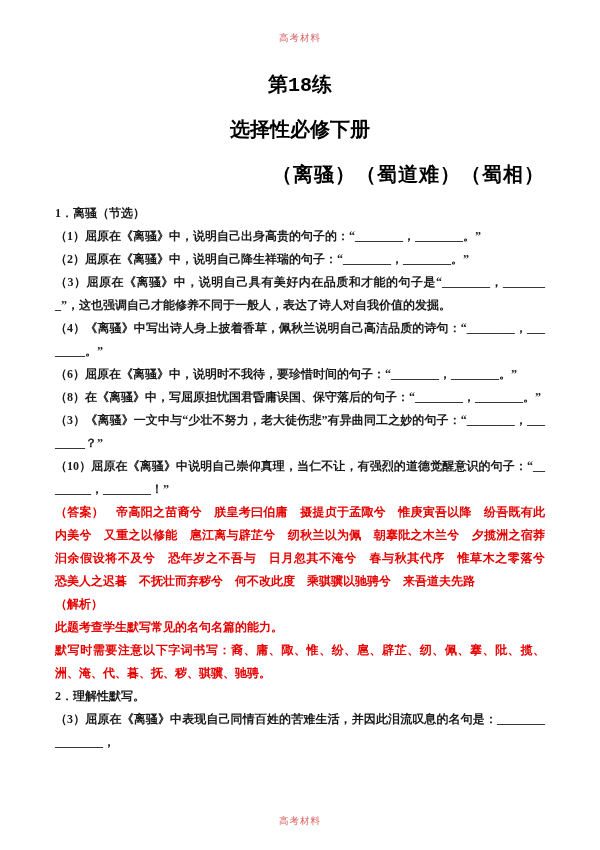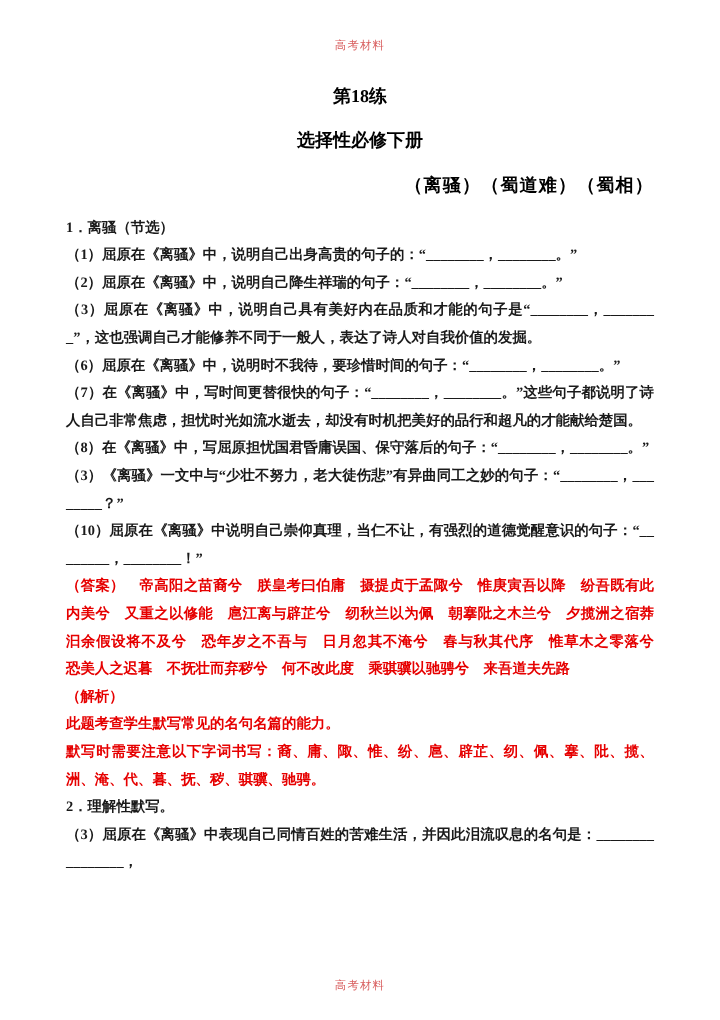--- a/index.html
+++ b/index.html
@@ -33,23 +33,24 @@
   .brand.top { margin-bottom: 26px; }
   .brand.bottom {
     position: absolute;
     left: 0; right: 0;
     bottom: 22px;
     margin: 0;
   }
   .title-line {
     text-align: center;
     font-weight: bold;
-    font-size: 15px;
+    font-size: 20px;
     margin: 0 0 18px 0;
     color: #000;
+    font-family: Liberation Mono, monospace;
   }
   .title-line.works { margin-bottom: 14px; letter-spacing: 1px; text-align: right; }
   .body-text p {
     margin: 0;
     line-height: 23px;
     text-align: justify;
     word-break: break-all;
     font-weight: bold;
   }
   .section-heading {
@@ -71,22 +72,22 @@
 
   <div class="title-line works">（离骚）（蜀道难）（蜀相）</div>
 
   <div class="body-text">
 
     <p class="section-heading">1．离骚（节选）</p>
 
     <p>（1）屈原在《离骚》中，说明自己出身高贵的句子的：“________，________。”</p>
     <p>（2）屈原在《离骚》中，说明自己降生祥瑞的句子：“________，________。”</p>
     <p>（3）屈原在《离骚》中，说明自己具有美好内在品质和才能的句子是“________，________”，这也强调自己才能修养不同于一般人，表达了诗人对自我价值的发掘。</p>
+    <p>（4）《离骚》中写出诗人身上披着香草，佩秋兰说明自己高洁品质的诗句：“________，________。”</p>
     <p>（6）屈原在《离骚》中，说明时不我待，要珍惜时间的句子：“________，________。”</p>
-    <p>（7）在《离骚》中，写时间更替很快的句子：“________，________。”这些句子都说明了诗人自己非常焦虑，担忧时光如流水逝去，却没有时机把美好的品行和超凡的才能献给楚国。</p>
     <p>（8）在《离骚》中，写屈原担忧国君昏庸误国、保守落后的句子：“________，________。”</p>
     <p>（3）《离骚》一文中与“少壮不努力，老大徒伤悲”有异曲同工之妙的句子：“________，________？”</p>
     <p>（10）屈原在《离骚》中说明自己崇仰真理，当仁不让，有强烈的道德觉醒意识的句子：“________，________！”</p>
 
     <p class="red-text answers-block">（答案）　帝高阳之苗裔兮　朕皇考曰伯庸　摄提贞于孟陬兮　惟庚寅吾以降　纷吾既有此内美兮　又重之以修能　扈江离与辟芷兮　纫秋兰以为佩　朝搴阰之木兰兮　夕揽洲之宿莽　汩余假设将不及兮　恐年岁之不吾与　日月忽其不淹兮　春与秋其代序　惟草木之零落兮　恐美人之迟暮　不抚壮而弃秽兮　何不改此度　乘骐骥以驰骋兮　来吾道夫先路</p>
 
     <p class="red-text">（解析）</p>
 
     <p class="red-text">此题考查学生默写常见的名句名篇的能力。</p>
 

